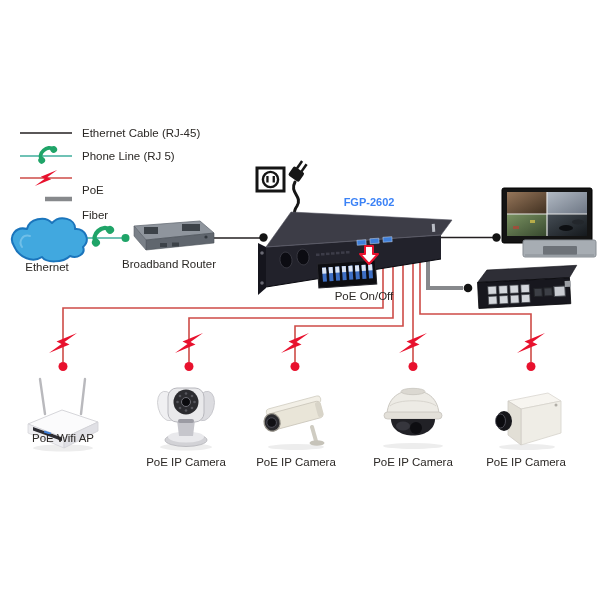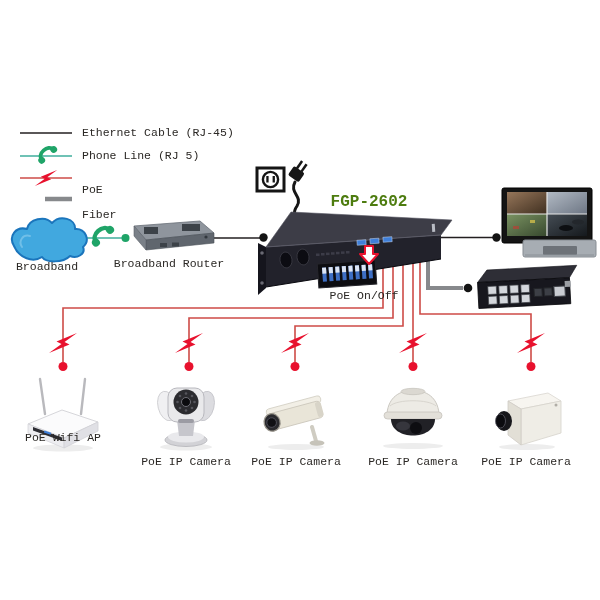--- a/index.html
+++ b/index.html
@@ -1,21 +1,21 @@
 <!DOCTYPE html>
 <html><head>
 <meta charset="utf-8">
 <style>
   html,body{margin:0;padding:0;background:#ffffff;}
   #canvas{position:relative;width:600px;height:502px;background:#ffffff;overflow:hidden;
-          font-family:Liberation Mono, monospace;}
+          font-family:Liberation Sans, sans-serif;}
   #diagram-svg{position:absolute;left:0;top:0;}
   .lbl{position:absolute;font-size:11.5px;line-height:14px;color:#2b2825;white-space:nowrap;}
   .lbl.centered{transform:translateX(-50%);}
-  .lbl.bold{font-weight:bold;font-size:16px;color:#4d7c0f;}
+  .lbl.bold{font-weight:bold;font-size:11px;color:#3b82f6;}
 </style>
 </head>
 <body>
 
 <div id="canvas">
 
 <svg id="diagram-svg" width="600" height="600" viewBox="0 0 600 600">
   <defs>
     <g id="bolt-shape">
           <polygon points="-14,10 -1.5,1 -6.5,-1.5 14,-10 1.5,-1 6.5,1.5" fill="#E8112D"></polygon>
@@ -274,21 +274,21 @@
     <ellipse cx="500.5" cy="421" rx="5" ry="7" fill="#0b0b0f" stroke="#5a5a64" stroke-width="0.8"></ellipse>
     <circle cx="556" cy="405" r="1.5" fill="#b0ada6"></circle>
   </g>
 </svg>
 
 <div class="lbl" style="left:82px;top:126px">Ethernet Cable (RJ-45)</div>
 <div class="lbl" style="left:82px;top:149px">Phone Line (RJ 5)</div>
 <div class="lbl" style="left:82px;top:183px">PoE</div>
 <div class="lbl" style="left:82px;top:208px">Fiber</div>
 
-<div class="lbl centered" style="left:47px;top:260px">Broadband</div>
+<div class="lbl centered" style="left:47px;top:260px">Ethernet</div>
 <div class="lbl centered" style="left:169px;top:257px">Broadband Router</div>
 <div class="lbl centered bold" style="left:369px;top:195px">FGP-2602</div>
 <div class="lbl centered" style="left:364px;top:289px">PoE On/Off</div>
 
 <div class="lbl centered" style="left:63px;top:431px">PoE Wifi AP</div>
 <div class="lbl centered" style="left:186px;top:455px">PoE IP Camera</div>
 <div class="lbl centered" style="left:296px;top:455px">PoE IP Camera</div>
 <div class="lbl centered" style="left:413px;top:455px">PoE IP Camera</div>
 <div class="lbl centered" style="left:526px;top:455px">PoE IP Camera</div>
 

